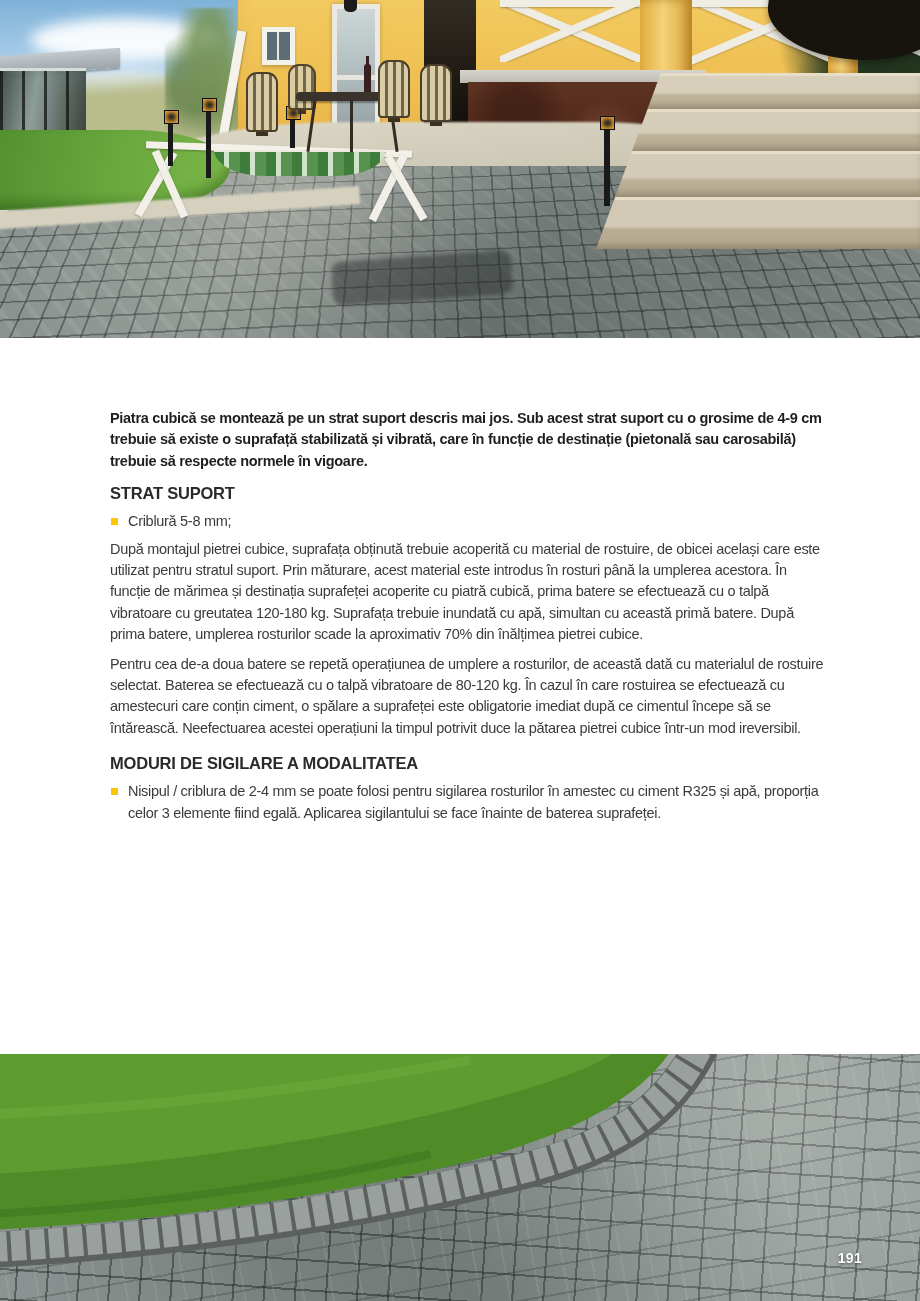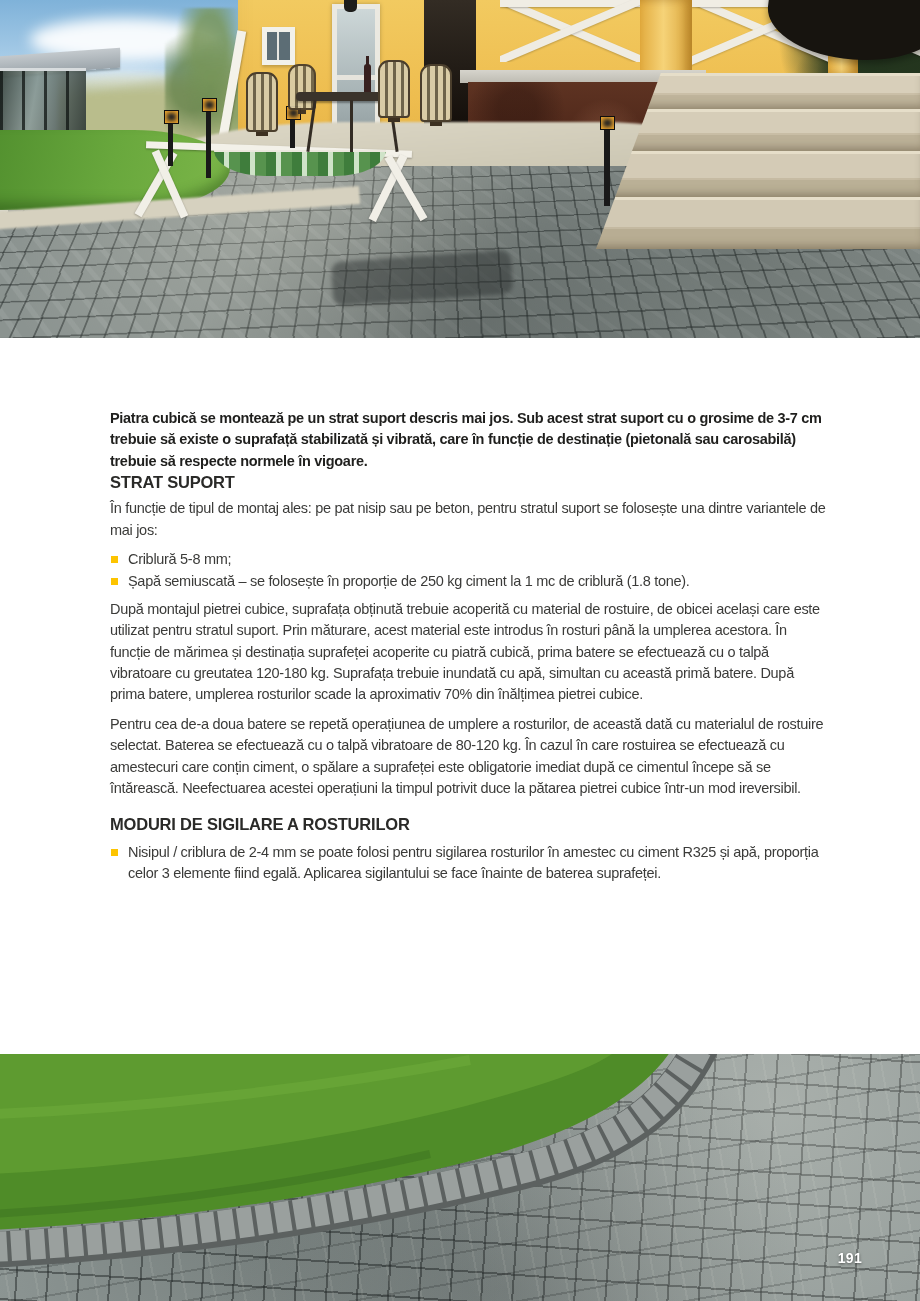--- a/index.html
+++ b/index.html
@@ -5,21 +5,21 @@
   * { margin:0; padding:0; box-sizing:border-box; }
   html,body { background:#ffffff; }
   body { font-family:"Liberation Sans", sans-serif; }
   .page { position:relative; width:920px; height:1301px; background:#fff; overflow:hidden; margin:0 auto; }
 
   
   .content { position:absolute; left:110px; top:338px; width:720px; color:#3b3b39;
              font-size:14.5px; line-height:21.4px; letter-spacing:-0.3px; }
   .intro { margin-top:70px; font-weight:bold; color:#1f1f1d; }
   h2.sec { font-size:16.5px; line-height:20px; font-weight:bold; color:#2a2a28; letter-spacing:-0.2px; }
-  .h-strat { }
+  .h-strat { margin-top:11px; }
   .h-modal { margin-top:13px; }
   .h-moduri { margin-top:14px; }
   p.para { margin-top:6px; }
   p.para + p.para { margin-top:8px; }
   ul.blist { list-style:none; margin-top:8px; }
   ul.blist li { display:flex; align-items:flex-start; }
   ul.blist.tight li + li { margin-top:1px; }
   ul.blist.loose li + li { margin-top:29px;text-align:right; }
   .sq { flex:0 0 auto; width:7px; height:7px; margin:7px 10px 0 1px; background:#FDC400; }
   ul.blist li .btxt { flex:1 1 auto; }
@@ -229,44 +229,39 @@
       <div class="step s1"></div>
       <div class="step s2"></div>
       <div class="step s3"></div>
       <div class="step s4"></div>
     </div>
     <div class="dark-obj"></div>
   </div>
 
   <main class="content">
 
-    <p class="intro">Piatra cubică se montează pe un strat suport descris mai jos. Sub acest strat suport cu o grosime de 3-7 cm trebuie să existe o suprafață stabilizată și vibrată, care în funcție de destinație (pietonală sau carosabilă) trebuie să respecte normele în vigoare.</p>
+    <p class="intro">Piatra cubică se montează pe un strat suport descris mai jos. Sub acest strat suport cu o grosime de 4-9 cm trebuie să existe o suprafață stabilizată și vibrată, care în funcție de destinație (pietonală sau carosabilă) trebuie să respecte normele în vigoare.</p>
 
     <section>
       <h2 class="sec h-strat">STRAT SUPORT</h2>
-      <p class="para">În funcție de tipul de montaj ales: pe pat nisip sau pe beton, pentru stratul suport se folosește una dintre variantele de mai jos:</p>
       <ul class="blist tight">
         <li>
           <span class="sq"></span>
           <span class="btxt">Criblură 5-8 mm;</span>
         </li>
-        <li>
-          <span class="sq"></span>
-          <span class="btxt">Șapă semiuscată – se folosește în proporție de 250 kg ciment la 1 mc de criblură (1.8 tone).</span>
-        </li>
       </ul>
     </section>
 
     <section>
       <p class="para">După montajul pietrei cubice, suprafața obținută trebuie acoperită cu material de rostuire, de obicei același care este utilizat pentru stratul suport. Prin măturare, acest material este introdus în rosturi până la umplerea acestora. În funcție de mărimea și destinația suprafeței acoperite cu piatră cubică, prima batere se efectuează cu o talpă vibratoare cu greutatea 120-180 kg. Suprafața trebuie inundată cu apă, simultan cu această primă batere. După prima batere, umplerea rosturilor scade la aproximativ 70% din înălțimea pietrei cubice.</p>
       <p class="para">Pentru cea de-a doua batere se repetă operațiunea de umplere a rosturilor, de această dată cu materialul de rostuire selectat. Baterea se efectuează cu o talpă vibratoare de 80-120 kg. În cazul în care rostuirea se efectuează cu amestecuri care conțin ciment, o spălare a suprafeței este obligatorie imediat după ce cimentul începe să se întărească. Neefectuarea acestei operațiuni la timpul potrivit duce la pătarea pietrei cubice într-un mod ireversibil.</p>
     </section>
 
     <section>
-      <h2 class="sec h-moduri">MODURI DE SIGILARE A ROSTURILOR</h2>
+      <h2 class="sec h-moduri">MODURI DE SIGILARE A MODALITATEA</h2>
       <ul class="blist loose">
         <li>
           <span class="sq"></span>
           <span class="btxt">Nisipul / criblura de 2-4 mm se poate folosi pentru sigilarea rosturilor în amestec cu ciment R325 și apă, proporția celor 3 elemente fiind egală. Aplicarea sigilantului se face înainte de baterea suprafeței.</span>
         </li>
       </ul>
     </section>
 
   </main>
 

